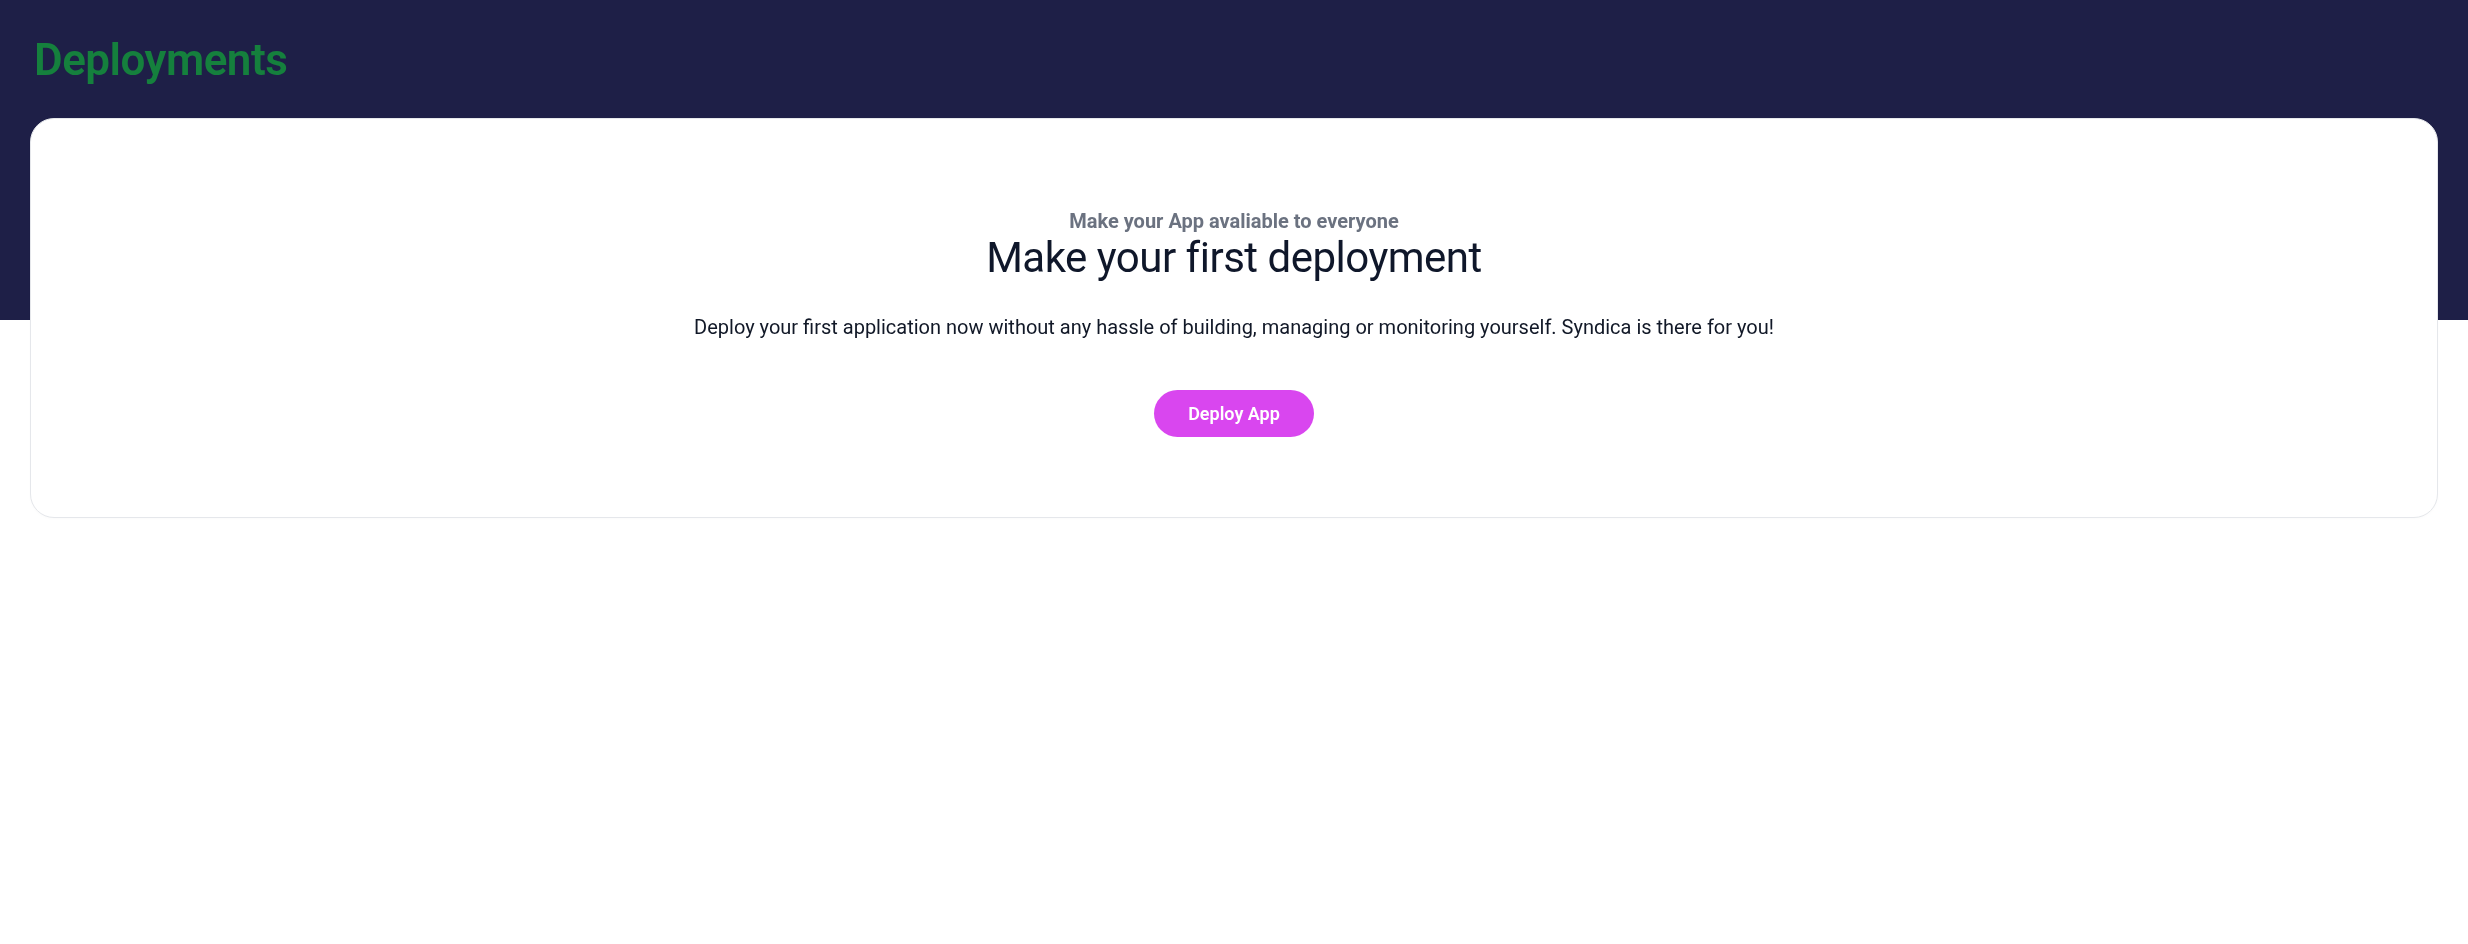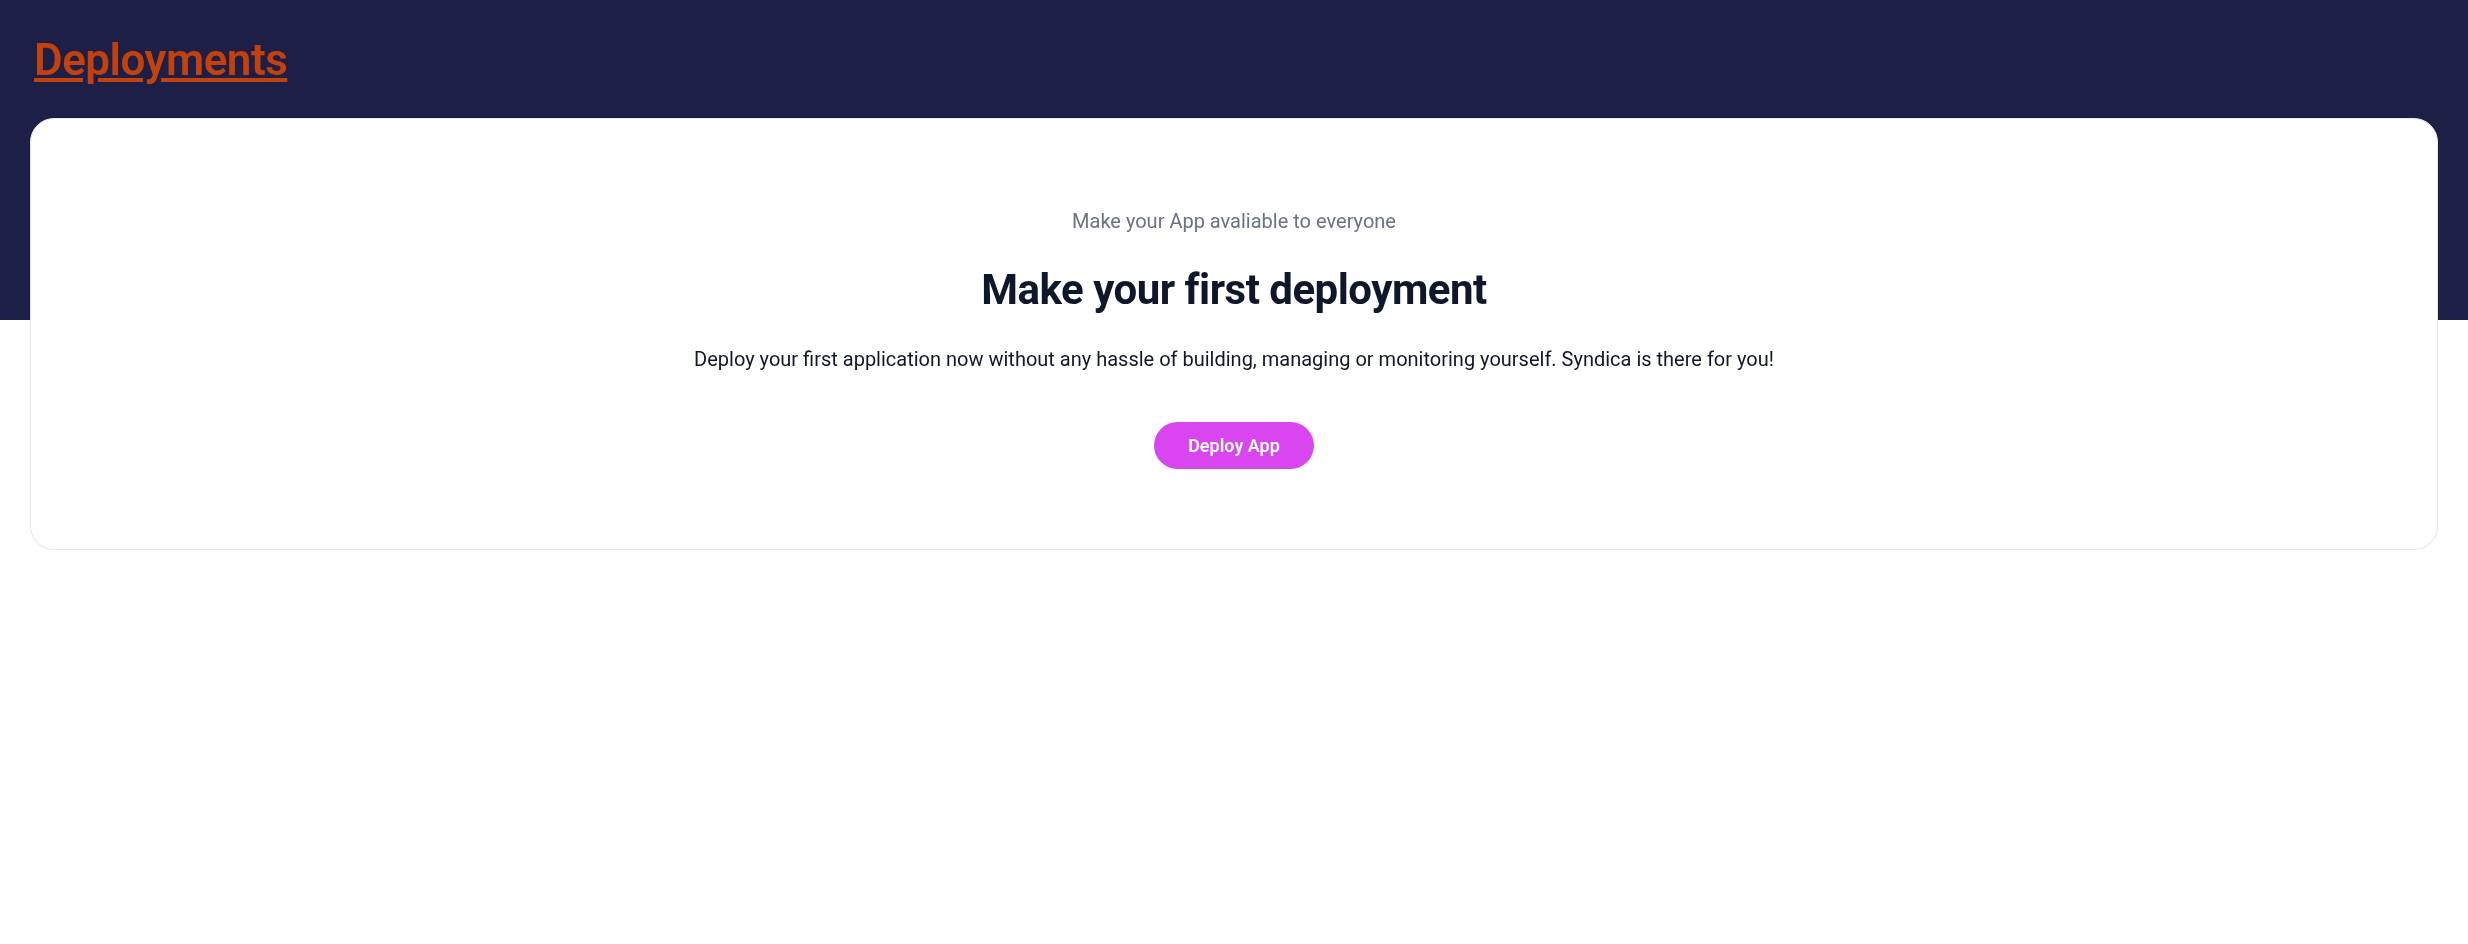--- a/index.html
+++ b/index.html
@@ -21,53 +21,51 @@
       height: 320px;
       position: absolute;
       top: 0;
       left: 0;
       z-index: 0;
     }
 
     .page-title {
       position: relative;
       z-index: 1;
-      color: #c2410c;
+      color: #15803d;
       font-size: 44px;
       font-weight: 600;
       padding: 34px 0 0 34px;
       letter-spacing: -0.5px;
-      text-decoration: underline;
     }
 
     .card {
       position: relative;
       z-index: 1;
       background: #ffffff;
       border-radius: 24px;
       border: 1px solid #e5e7eb;
       margin: 32px 30px 0 30px;
       padding: 90px 60px 80px 60px;
       text-align: center;
       box-shadow: 0 1px 3px rgba(0,0,0,0.02);
     }
 
     .card-subtitle {
       color: #6b7280;
       font-size: 20px;
-      font-weight: 400;
+      font-weight: 700;
     }
 
     .card-heading {
       color: #0f172a;
       font-size: 42px;
-      font-weight: 700;
+      font-weight: 400;
       margin-bottom: 30px;
       letter-spacing: -0.5px;
-      margin-top: 32px;
     }
 
     .card-description {
       color: #111827;
       font-size: 20px;
       font-weight: 400;
       margin-bottom: 48px;
       line-height: 1.5;
     }
 

